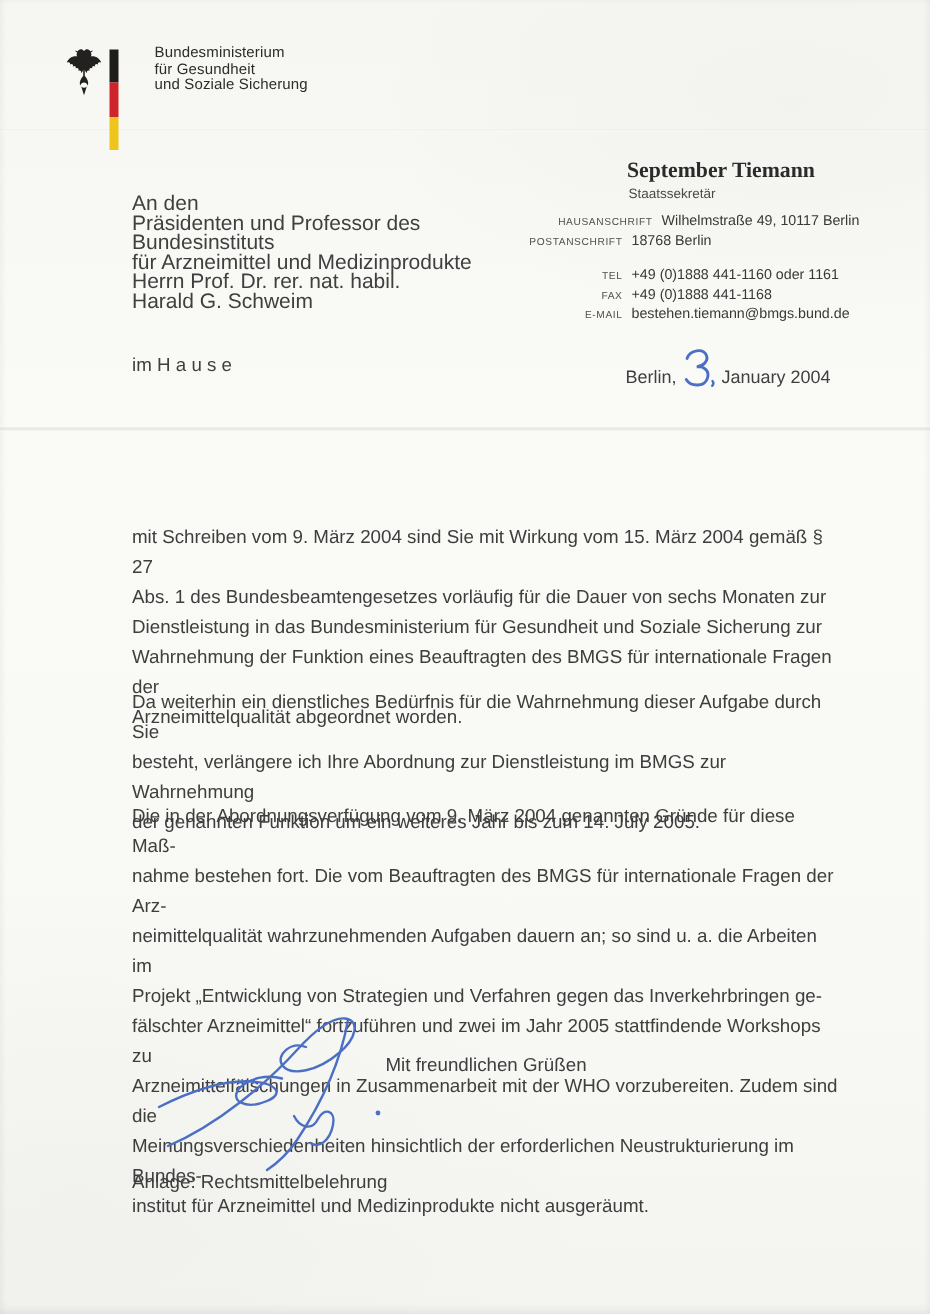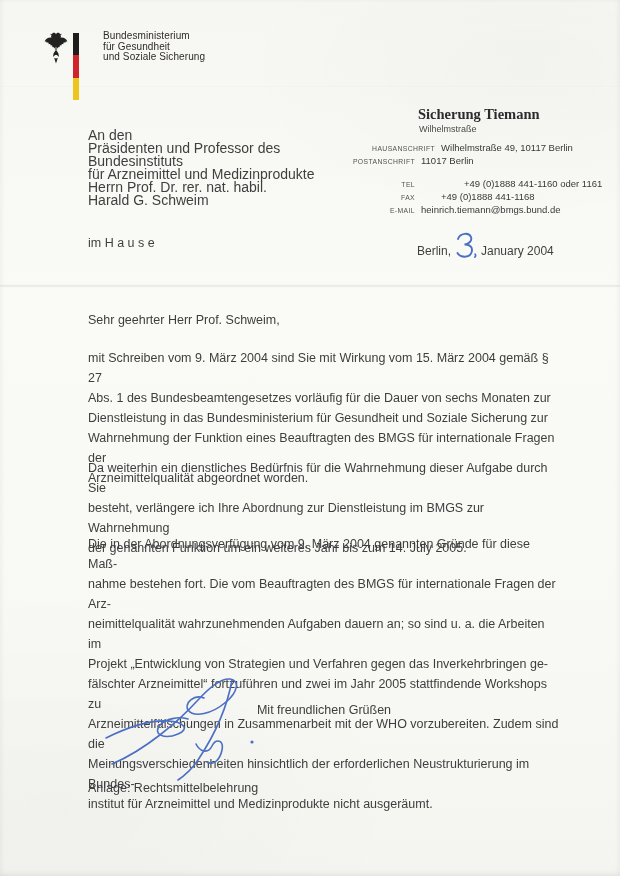--- a/index.html
+++ b/index.html
@@ -98,42 +98,42 @@
   </div>
   <div class="abs stripe">
     <div style="background:#1f1d1b;"></div>
     <div style="background:#cf2429;"></div>
     <div style="background:#eec51d;"></div>
   </div>
   <div class="abs ministry">Bundesministerium
 für Gesundheit
 und Soziale Sicherung</div>
 
-  <div class="abs sender-name">Sicherung Tiemann</div>
-  <div class="abs sender-title">Wilhelmstraße</div>
+  <div class="abs sender-name">September Tiemann</div>
+  <div class="abs sender-title">Staatssekretär</div>
 
   <div class="abs crow" style="top:142px;justify-content:center;">
     <span class="clabel">HAUSANSCHRIFT</span>
     <span class="cvalue">Wilhelmstraße 49, 10117 Berlin</span>
   </div>
   <div class="abs crow" style="top:155px;">
     <span class="clabel">POSTANSCHRIFT</span>
-    <span class="cvalue">11017 Berlin</span>
+    <span class="cvalue">18768 Berlin</span>
   </div>
-  <div class="abs crow" style="top:178px;gap:43px;">
+  <div class="abs crow" style="top:178px;">
     <span class="clabel">TEL</span>
     <span class="cvalue">+49 (0)1888 441-1160 oder 1161</span>
   </div>
-  <div class="abs crow" style="top:191px;gap:20px;">
+  <div class="abs crow" style="top:191px;">
     <span class="clabel">FAX</span>
     <span class="cvalue">+49 (0)1888 441-1168</span>
   </div>
   <div class="abs crow" style="top:204px;">
     <span class="clabel">E-MAIL</span>
-    <span class="cvalue">heinrich.tiemann@bmgs.bund.de</span>
+    <span class="cvalue">bestehen.tiemann@bmgs.bund.de</span>
   </div>
 
   <div class="abs dateline">
     <span>Berlin,</span>
     <span class="handwritten-day">
       <svg viewBox="0 0 24 28" xmlns="http://www.w3.org/2000/svg">
         <path d="M3 8 C5 2 14 1 16 6 C17.5 10 13 13.5 9.5 13.5 C14 13 18.5 16 16.5 21.5 C14.5 27 5.5 27 2.5 22" fill="none" stroke="#4a6fc4" stroke-width="1.9" stroke-linecap="round"></path>
         <path d="M20 23 C20.8 24 20.6 25.4 19.8 26.2" fill="none" stroke="#4a6fc4" stroke-width="1.6" stroke-linecap="round"></path>
       </svg>
     </span>
@@ -141,21 +141,20 @@
   </div>
 
   <div class="abs recipient">An den
 Präsidenten und Professor des
 Bundesinstituts
 für Arzneimittel und Medizinprodukte
 Herrn Prof. Dr. rer. nat. habil.
 Harald G. Schweim</div>
   <div class="abs imhause">im H a u s e</div>
 
-  <div class="abs bodytext salutation">Sehr geehrter Herr Prof. Schweim,</div>
   <div class="abs bodytext p1">mit Schreiben vom 9. März 2004 sind Sie mit Wirkung vom 15. März 2004 gemäß § 27
 Abs. 1 des Bundesbeamtengesetzes vorläufig für die Dauer von sechs Monaten zur
 Dienstleistung in das Bundesministerium für Gesundheit und Soziale Sicherung zur
 Wahrnehmung der Funktion eines Beauftragten des BMGS für internationale Fragen der
 Arzneimittelqualität abgeordnet worden.</div>
   <div class="abs bodytext p2">Da weiterhin ein dienstliches Bedürfnis für die Wahrnehmung dieser Aufgabe durch Sie
 besteht, verlängere ich Ihre Abordnung zur Dienstleistung im BMGS zur Wahrnehmung
 der genannten Funktion um ein weiteres Jahr bis zum 14. July 2005.</div>
   <div class="abs bodytext p3">Die in der Abordnungsverfügung vom 9. März 2004 genannten Gründe für diese Maß-
 nahme bestehen fort. Die vom Beauftragten des BMGS für internationale Fragen der Arz-

